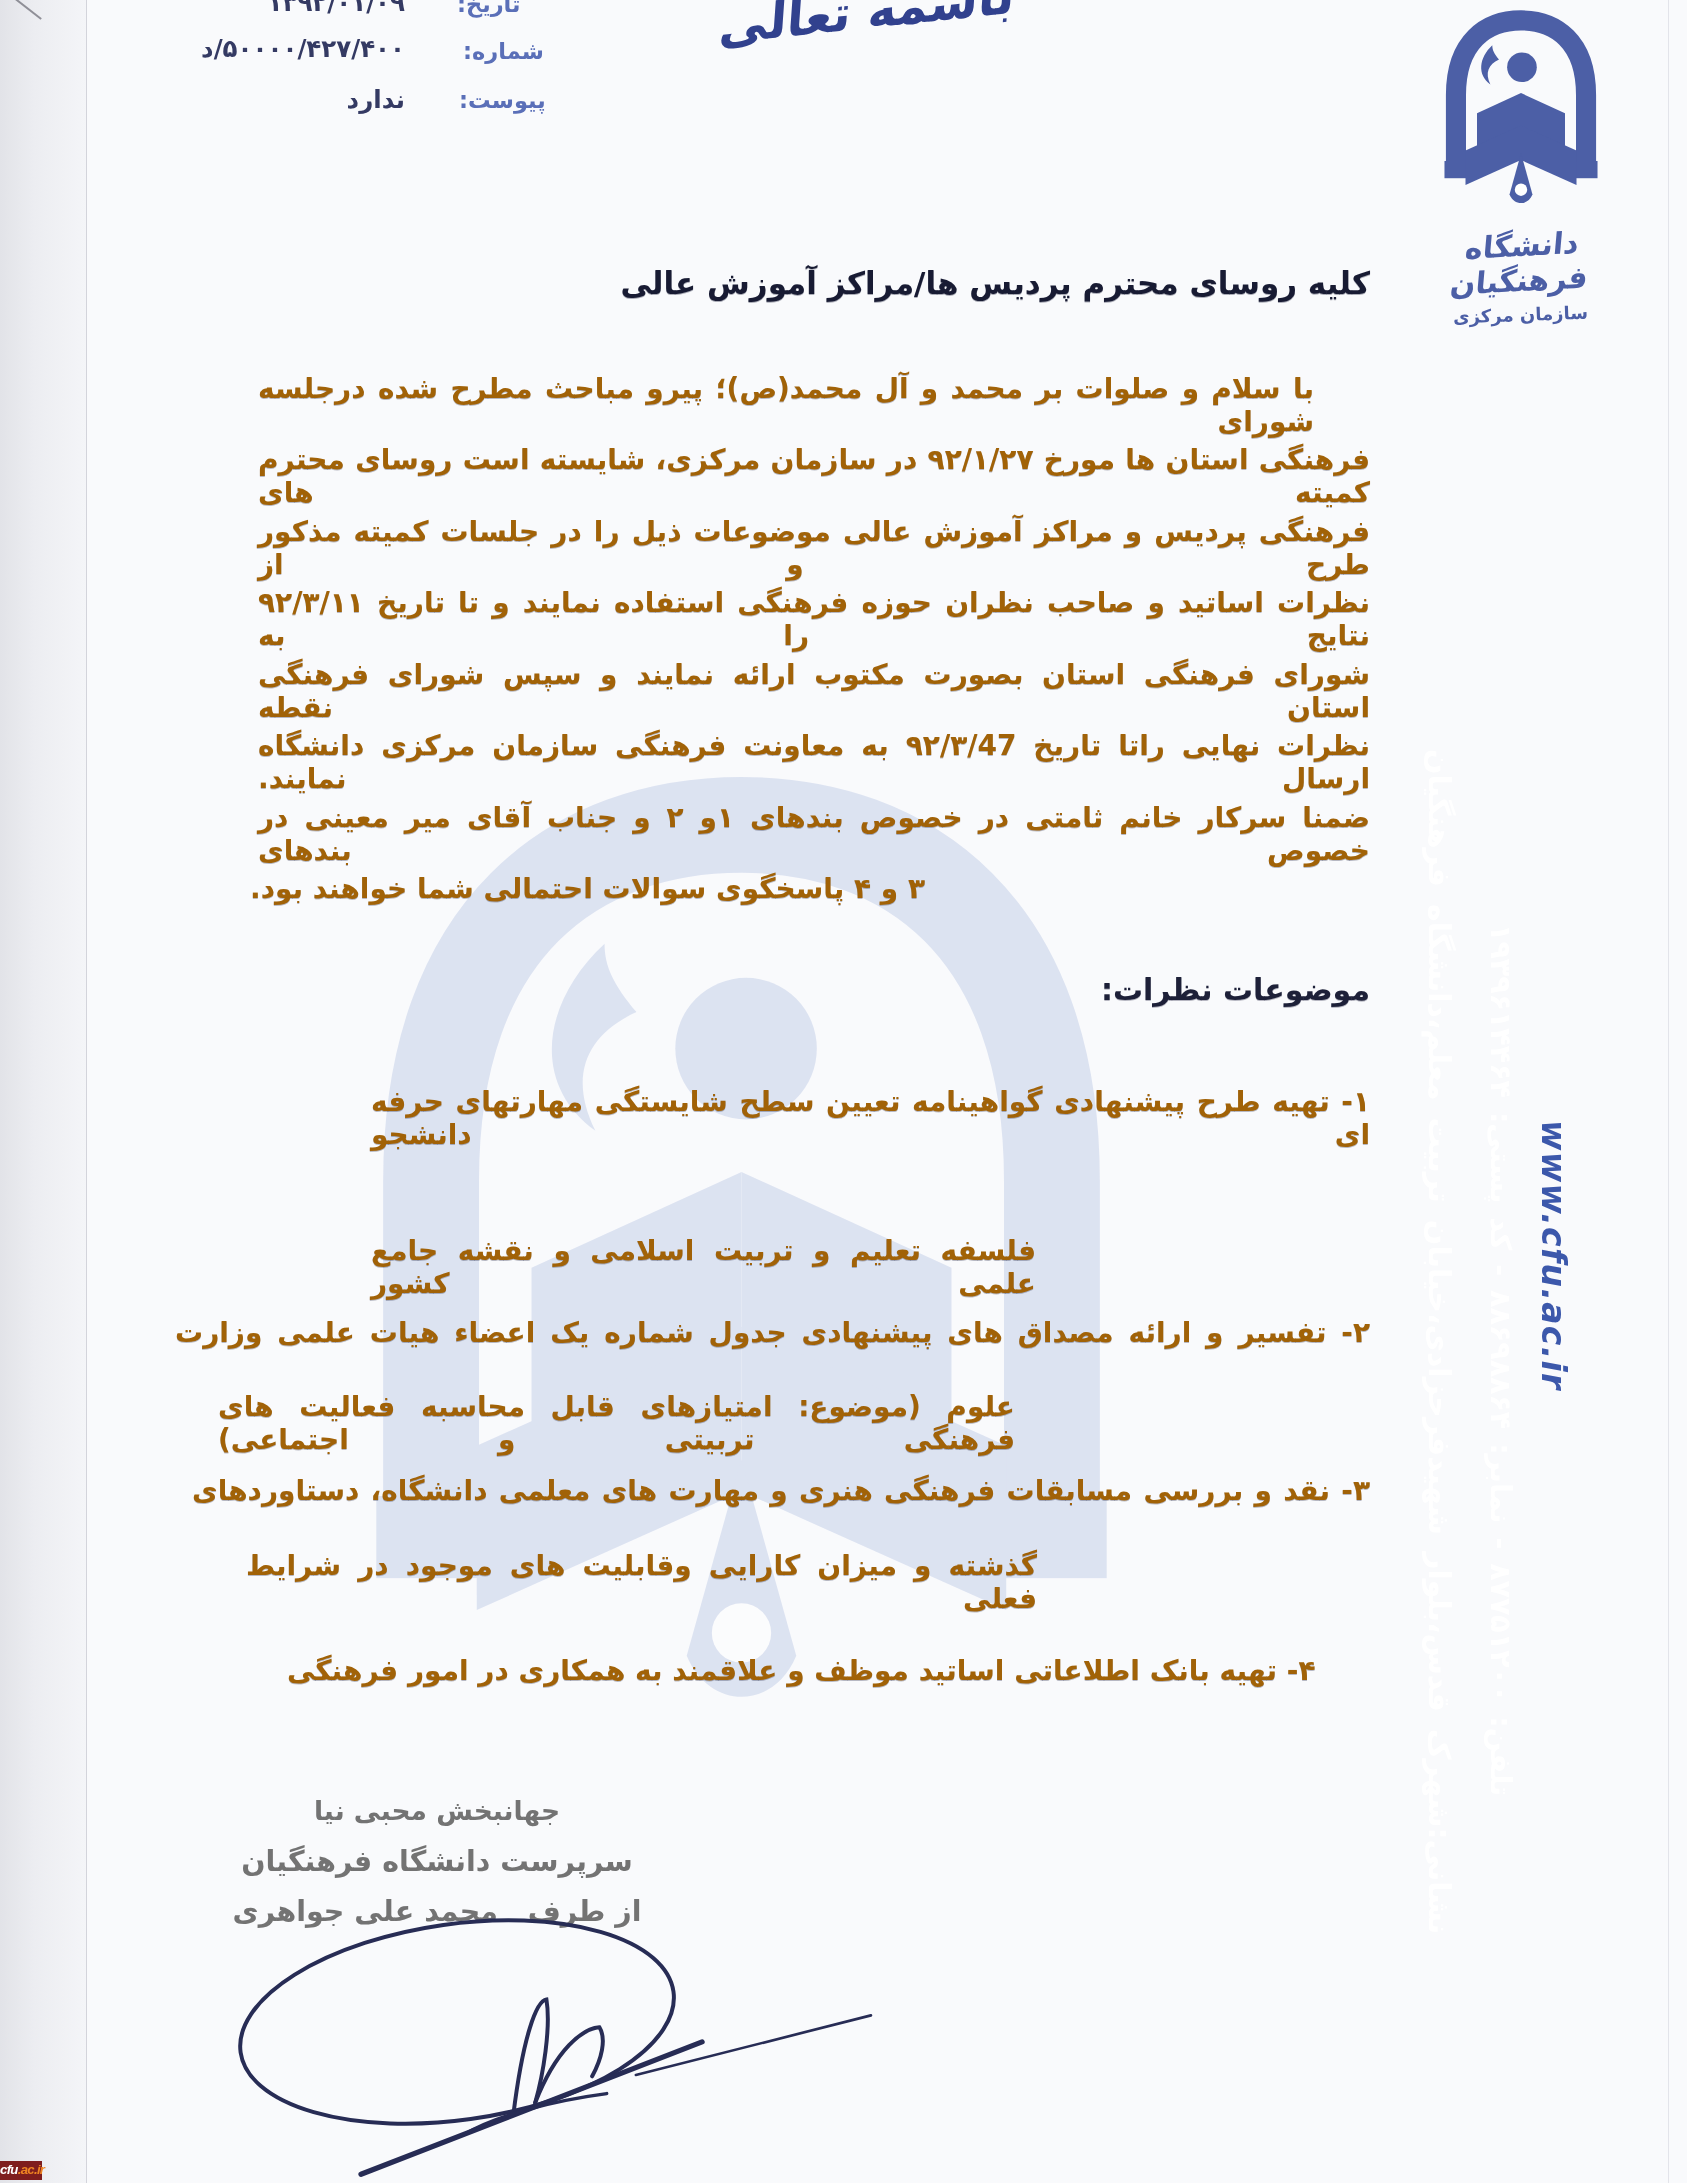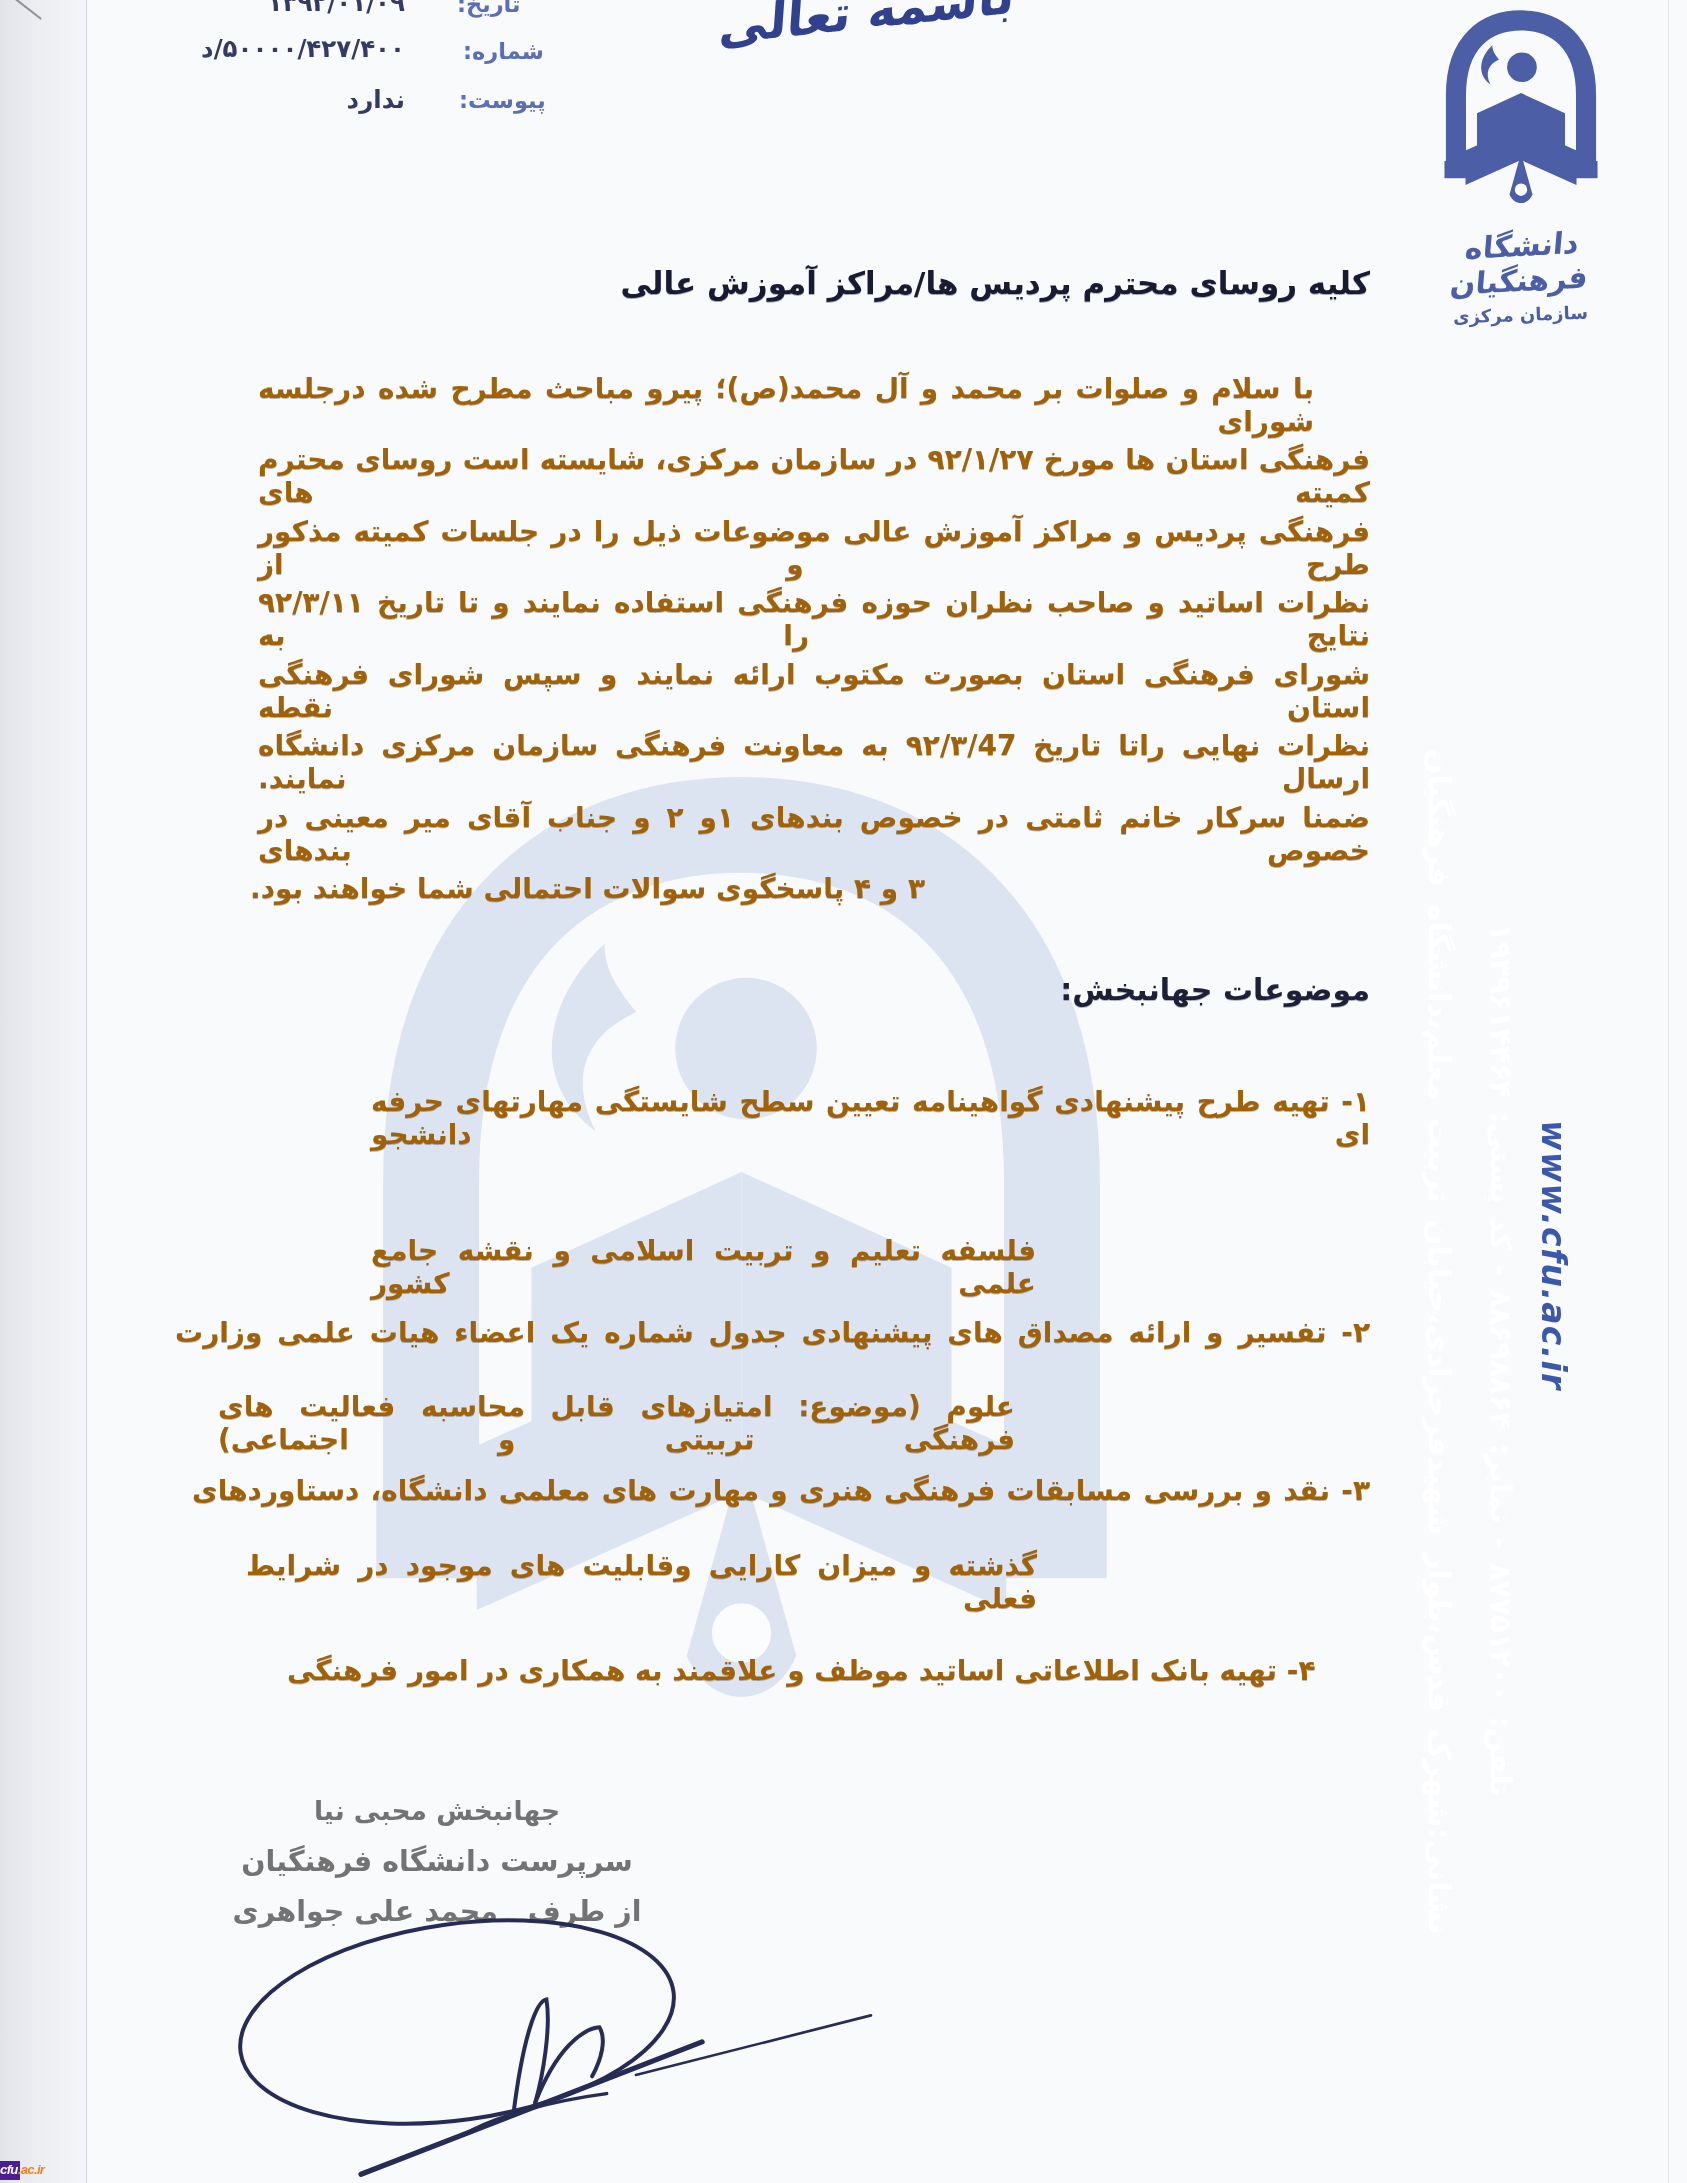--- a/index.html
+++ b/index.html
@@ -56,21 +56,21 @@
   .band { position:absolute; left:1398px; top:329px; width:218px; height:1854px;
     background:linear-gradient(180deg,
       #ced5e9 0%, #a7b2d6 8%, #8593c5 18%, #7384bc 30%, #7786be 43%,
       #8492c5 56%, #91 a0cb 65%, #93a1cc 68%, #a2aed3 79%, #bac3e0 89%, #e4e8f4 100%); }
   .v { position:absolute; writing-mode:vertical-rl; white-space:nowrap; font-weight:bold; }
   .v-address { left:1422px; top:749px; font-size:30px; color:#ffffff; word-spacing:6.6px; }
   .v-phone { left:1484px; top:924px; font-size:28.5px; color:#ffffff; word-spacing:4px; }
   .v-web { left:1534px; top:1120px; font-size:33px; color:#3c58ab; letter-spacing:1.3px; font-style:italic; }
 
   
-  .tag { position:absolute; left:0; top:2161px; width:20px; height:18.5px; background:#4c1d95;
+  .tag { position:absolute; left:0; top:2161px; width:42px; height:18.5px; background:#7f1d1d;
     font-family:"Liberation Sans", sans-serif; font-style:italic; font-weight:bold;
     font-size:13.2px; line-height:18.5px; text-align:center; direction:ltr; letter-spacing:-0.7px; }
   .tag .w { color:#ffffff; } .tag .o { color:#ef8422; }
 </style>
 </head>
 <body>
 
 <div class="page">
 
   <svg width="0" height="0" style="position:absolute">
@@ -127,21 +127,21 @@
 
   <div class="bline" style="left:258px; width:1056px; top:372px;">با سلام و صلوات بر محمد و آل محمد(ص)؛ پیرو مباحث مطرح شده درجلسه شورای</div>
   <div class="bline" style="left:258px; width:1112px; top:443px;">فرهنگی استان ها مورخ ۹۲/۱/۲۷ در سازمان مرکزی، شایسته است روسای محترم کمیته های</div>
   <div class="bline" style="left:258px; width:1112px; top:515px;">فرهنگی پردیس و مراکز آموزش عالی موضوعات ذیل را در جلسات کمیته مذکور طرح و از</div>
   <div class="bline" style="left:258px; width:1112px; top:586px;">نظرات اساتید و صاحب نظران حوزه فرهنگی استفاده نمایند و تا تاریخ ۹۲/۳/۱۱ نتایج را به</div>
   <div class="bline" style="left:258px; width:1112px; top:658px;">شورای فرهنگی استان بصورت مکتوب ارائه نمایند و سپس شورای فرهنگی استان نقطه</div>
   <div class="bline" style="left:258px; width:1112px; top:729px;">نظرات نهایی راتا تاریخ ۹۲/۳/47 به معاونت فرهنگی سازمان مرکزی دانشگاه ارسال نمایند.</div>
   <div class="bline" style="left:258px; width:1112px; top:801px;">ضمنا سرکار خانم ثامتی در خصوص بندهای ۱و ۲ و جناب آقای میر معینی در خصوص بندهای</div>
   <div class="bline natural" style="left:250px; top:872px;">۳ و ۴ پاسخگوی سوالات احتمالی شما خواهند بود.</div>
 
-  <div class="heading">موضوعات جهانبخش:</div>
+  <div class="heading">موضوعات نظرات:</div>
 
   <div class="iline" style="left:371px; width:999px; top:1085px;">۱- تهیه طرح پیشنهادی گواهینامه تعیین سطح شایستگی مهارتهای حرفه ای دانشجو</div>
   <div class="iline" style="left:371px; width:665px; top:1234px;">فلسفه تعلیم و تربیت اسلامی و نقشه جامع علمی کشور</div>
 
   <div class="iline" style="left:175px; width:1195px; top:1316px;">۲- تفسیر و ارائه مصداق های پیشنهادی جدول شماره یک اعضاء هیات علمی وزارت</div>
   <div class="iline" style="left:218px; width:797px; top:1390px;">علوم (موضوع: امتیازهای قابل محاسبه فعالیت های فرهنگی تربیتی و اجتماعی)</div>
 
   <div class="iline" style="left:192px; width:1178px; top:1474px;">۳- نقد و بررسی مسابقات فرهنگی هنری و مهارت های معلمی دانشگاه، دستاوردهای</div>
   <div class="iline" style="left:222px; width:791px; top:1549px;margin-left:24px;">گذشته و میزان کارایی وقابلیت های موجود در شرایط فعلی</div>
 

